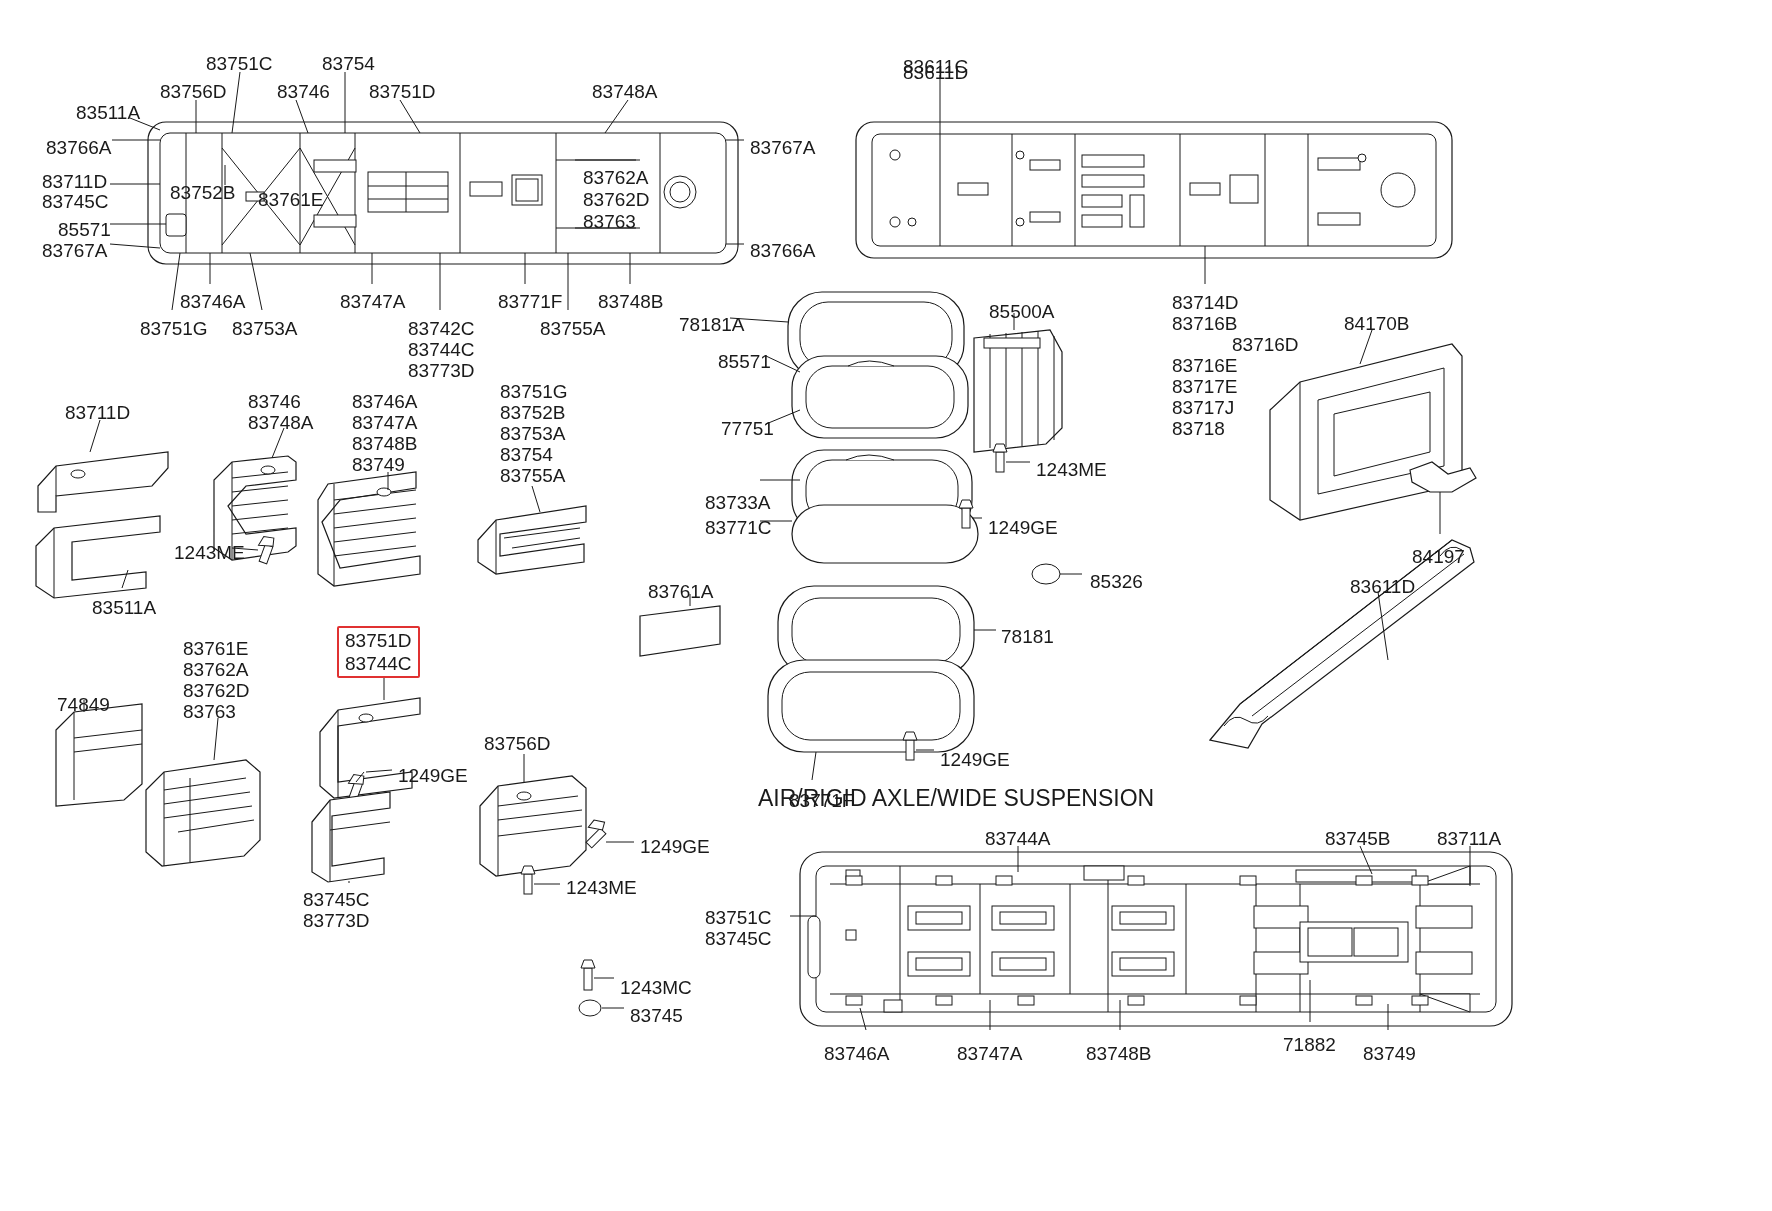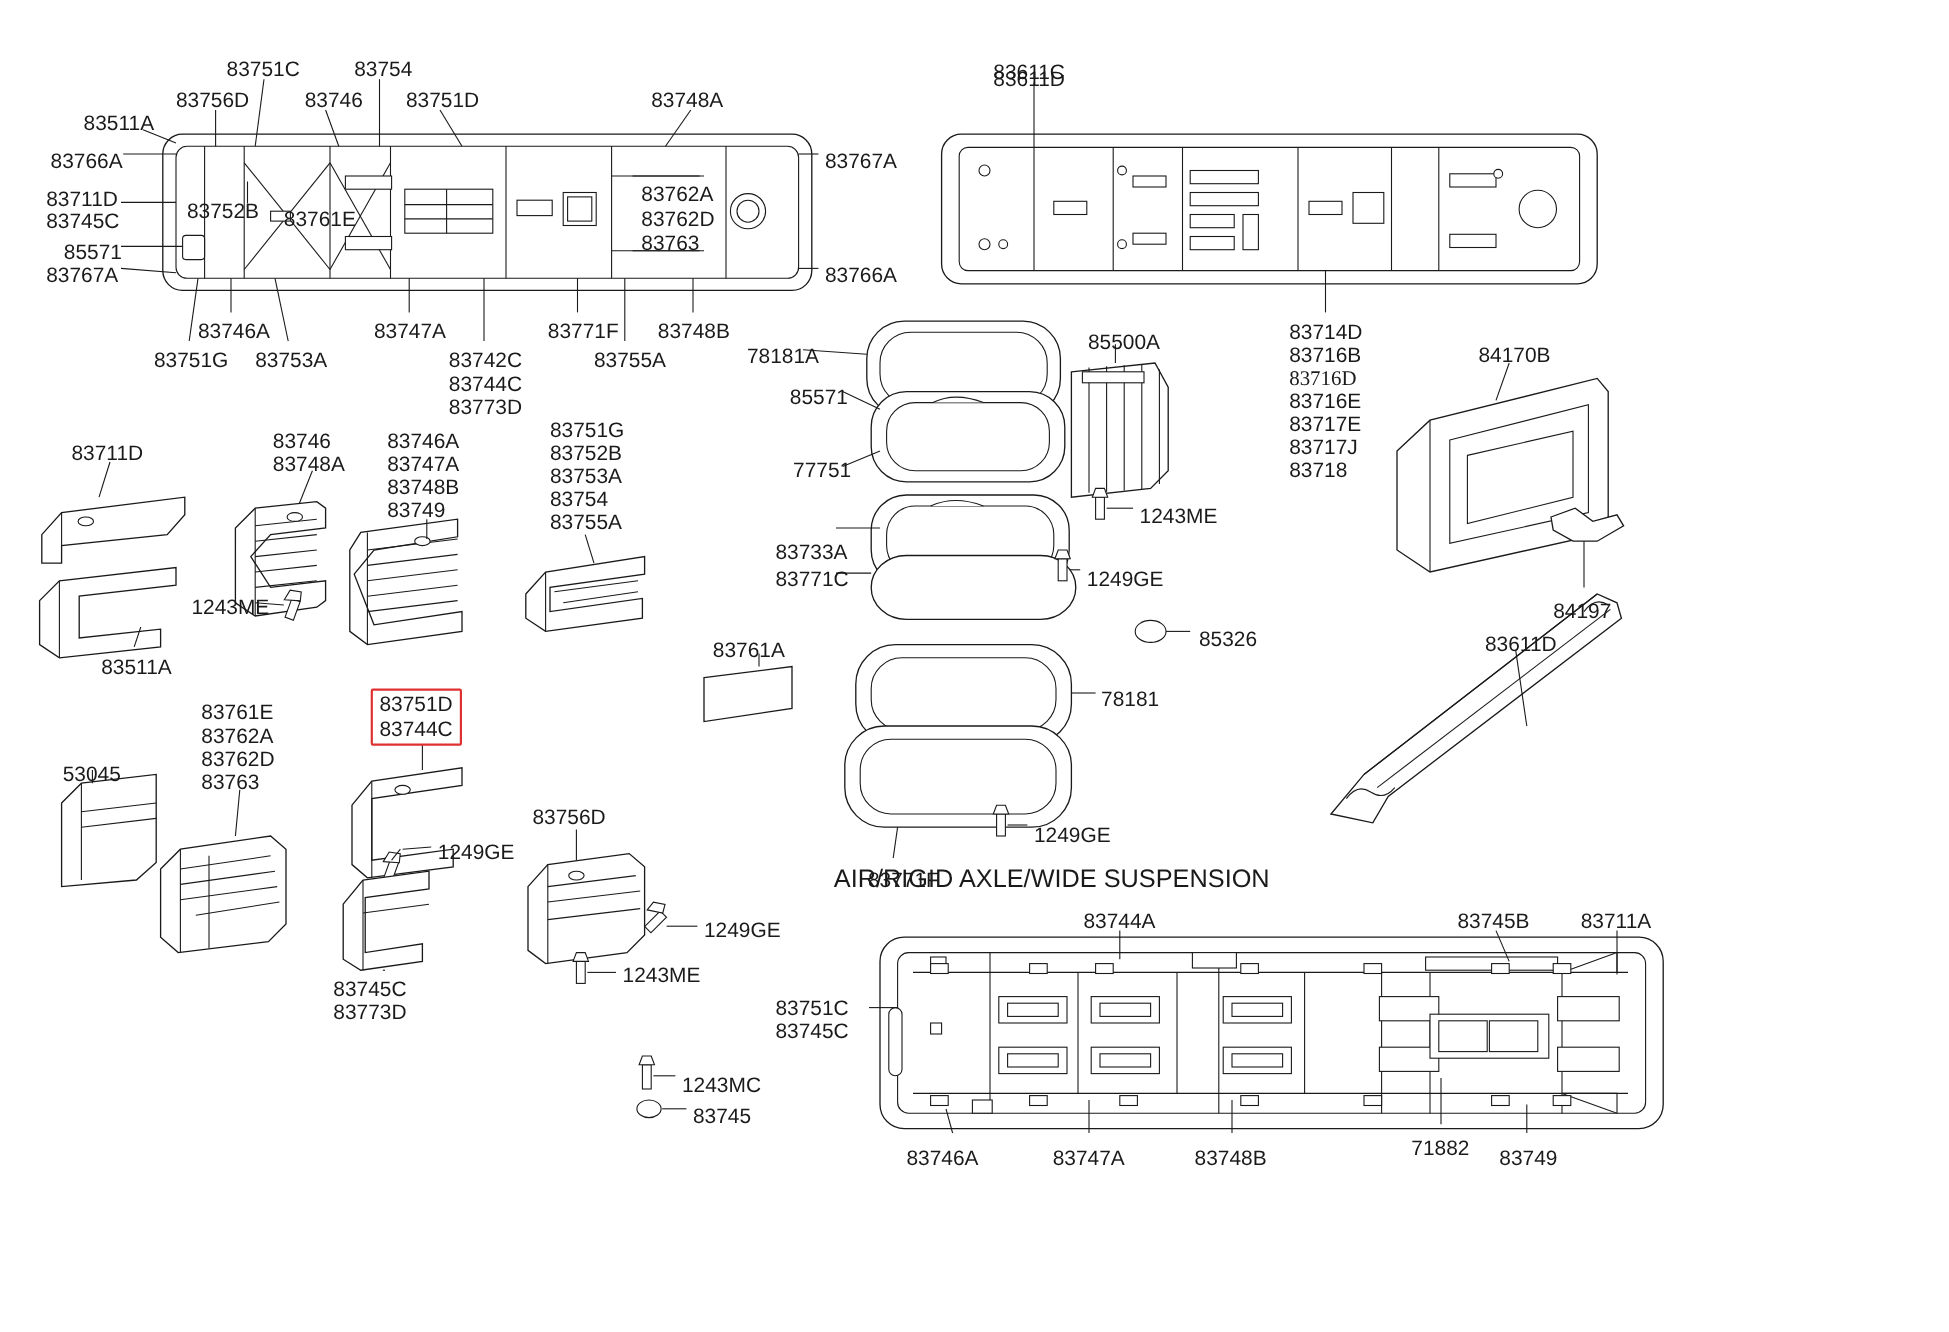--- a/index.html
+++ b/index.html
@@ -376,21 +376,21 @@
   <div class="lbl" style="left:1036px;top:458px;">1243ME</div>
   <div class="lbl" style="left:705px;top:491px;">83733A</div>
   <div class="lbl" style="left:705px;top:516px;">83771C</div>
   <div class="lbl" style="left:988px;top:516px;">1249GE</div>
   <div class="lbl" style="left:1090px;top:570px;">85326</div>
   <div class="lbl" style="left:1001px;top:625px;">78181</div>
   <div class="lbl" style="left:789px;top:789px;">83771F</div>
   <div class="lbl" style="left:940px;top:748px;">1249GE</div>
   <div class="lbl" style="left:1172px;top:291px;">83714D</div>
   <div class="lbl" style="left:1172px;top:312px;">83716B</div>
-  <div class="lbl" style="left:1172px;top:333px;font-family:Liberation Serif, serif;">83716D</div>
+  <div class="lbl" style="left:1232px;top:333px;">83716D</div>
   <div class="lbl" style="left:1172px;top:354px;">83716E</div>
   <div class="lbl" style="left:1172px;top:375px;">83717E</div>
   <div class="lbl" style="left:1172px;top:396px;">83717J</div>
   <div class="lbl" style="left:1172px;top:417px;">83718</div>
   <div class="lbl" style="left:1344px;top:312px;">84170B</div>
   <div class="lbl" style="left:1412px;top:545px;">84197</div>
   <div class="lbl" style="left:1350px;top:575px;">83611D</div>
   <div class="lbl" style="left:65px;top:401px;">83711D</div>
   <div class="lbl" style="left:248px;top:390px;">83746</div>
   <div class="lbl" style="left:248px;top:411px;">83748A</div>
@@ -403,21 +403,21 @@
   <div class="lbl" style="left:500px;top:422px;">83753A</div>
   <div class="lbl" style="left:500px;top:443px;">83754</div>
   <div class="lbl" style="left:500px;top:464px;">83755A</div>
   <div class="lbl" style="left:174px;top:541px;">1243ME</div>
   <div class="lbl" style="left:92px;top:596px;">83511A</div>
   <div class="lbl" style="left:648px;top:580px;">83761A</div>
   <div class="lbl" style="left:183px;top:637px;">83761E</div>
   <div class="lbl" style="left:183px;top:658px;">83762A</div>
   <div class="lbl" style="left:183px;top:679px;">83762D</div>
   <div class="lbl" style="left:183px;top:700px;">83763</div>
-  <div class="lbl" style="left:57px;top:693px;">53045</div>
+  <div class="lbl" style="left:57px;top:693px;">74849</div>
   <div class="lbl" style="left:398px;top:764px;">1249GE</div>
   <div class="lbl" style="left:484px;top:732px;">83756D</div>
   <div class="lbl" style="left:640px;top:835px;">1249GE</div>
   <div class="lbl" style="left:566px;top:876px;">1243ME</div>
   <div class="lbl" style="left:303px;top:888px;">83745C</div>
   <div class="lbl" style="left:303px;top:909px;">83773D</div>
   <div class="lbl" style="left:620px;top:976px;">1243MC</div>
   <div class="lbl" style="left:630px;top:1004px;">83745</div>
   <div class="lbl" style="left:985px;top:827px;">83744A</div>
   <div class="lbl" style="left:1325px;top:827px;">83745B</div>

